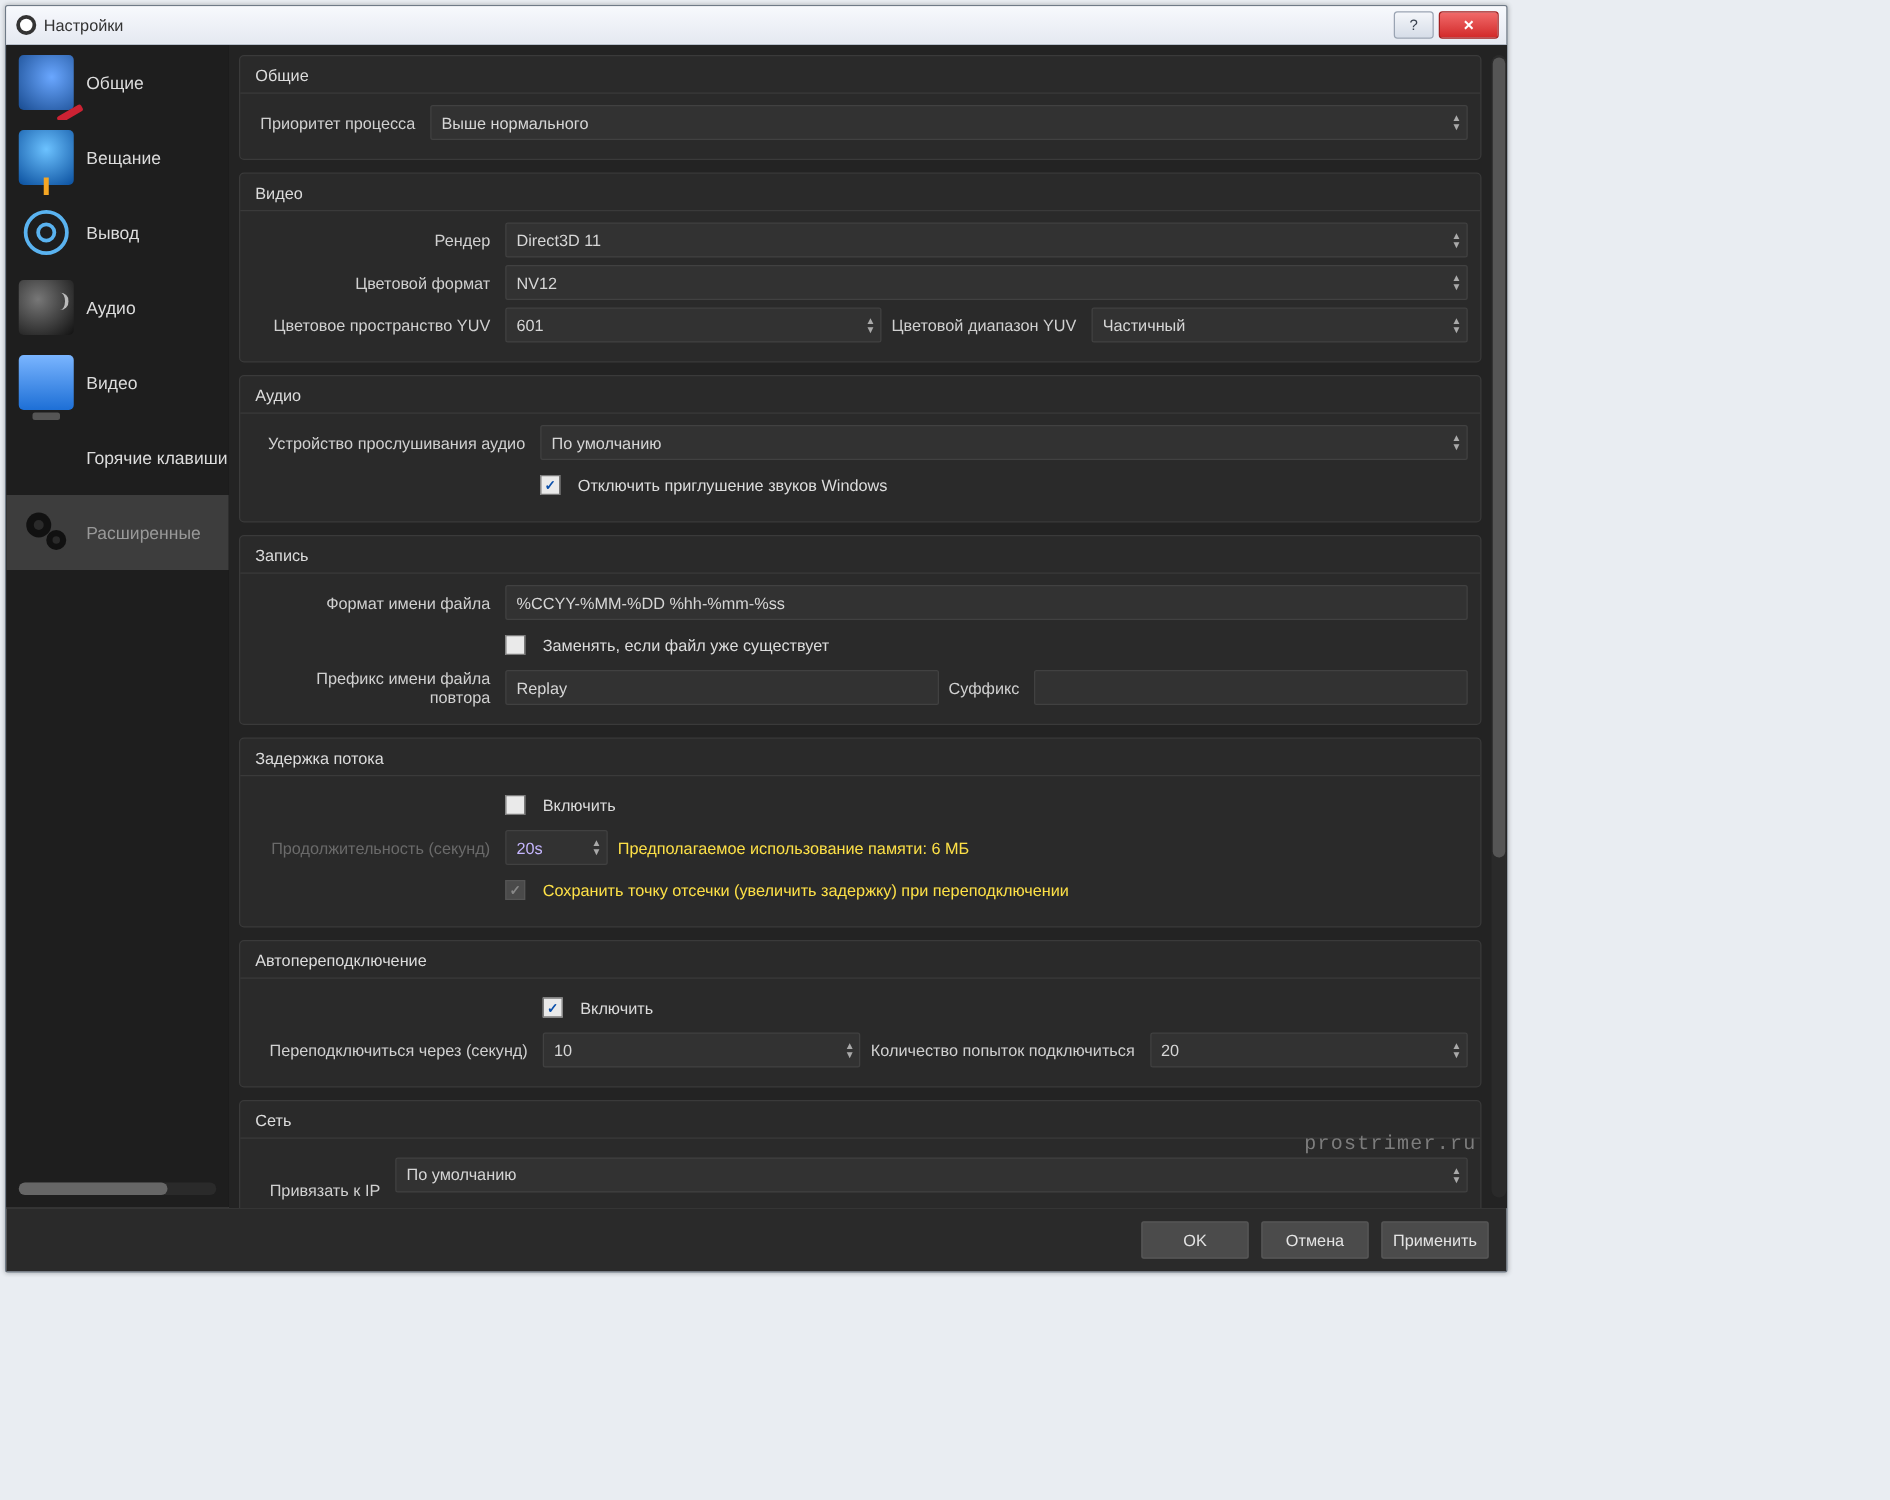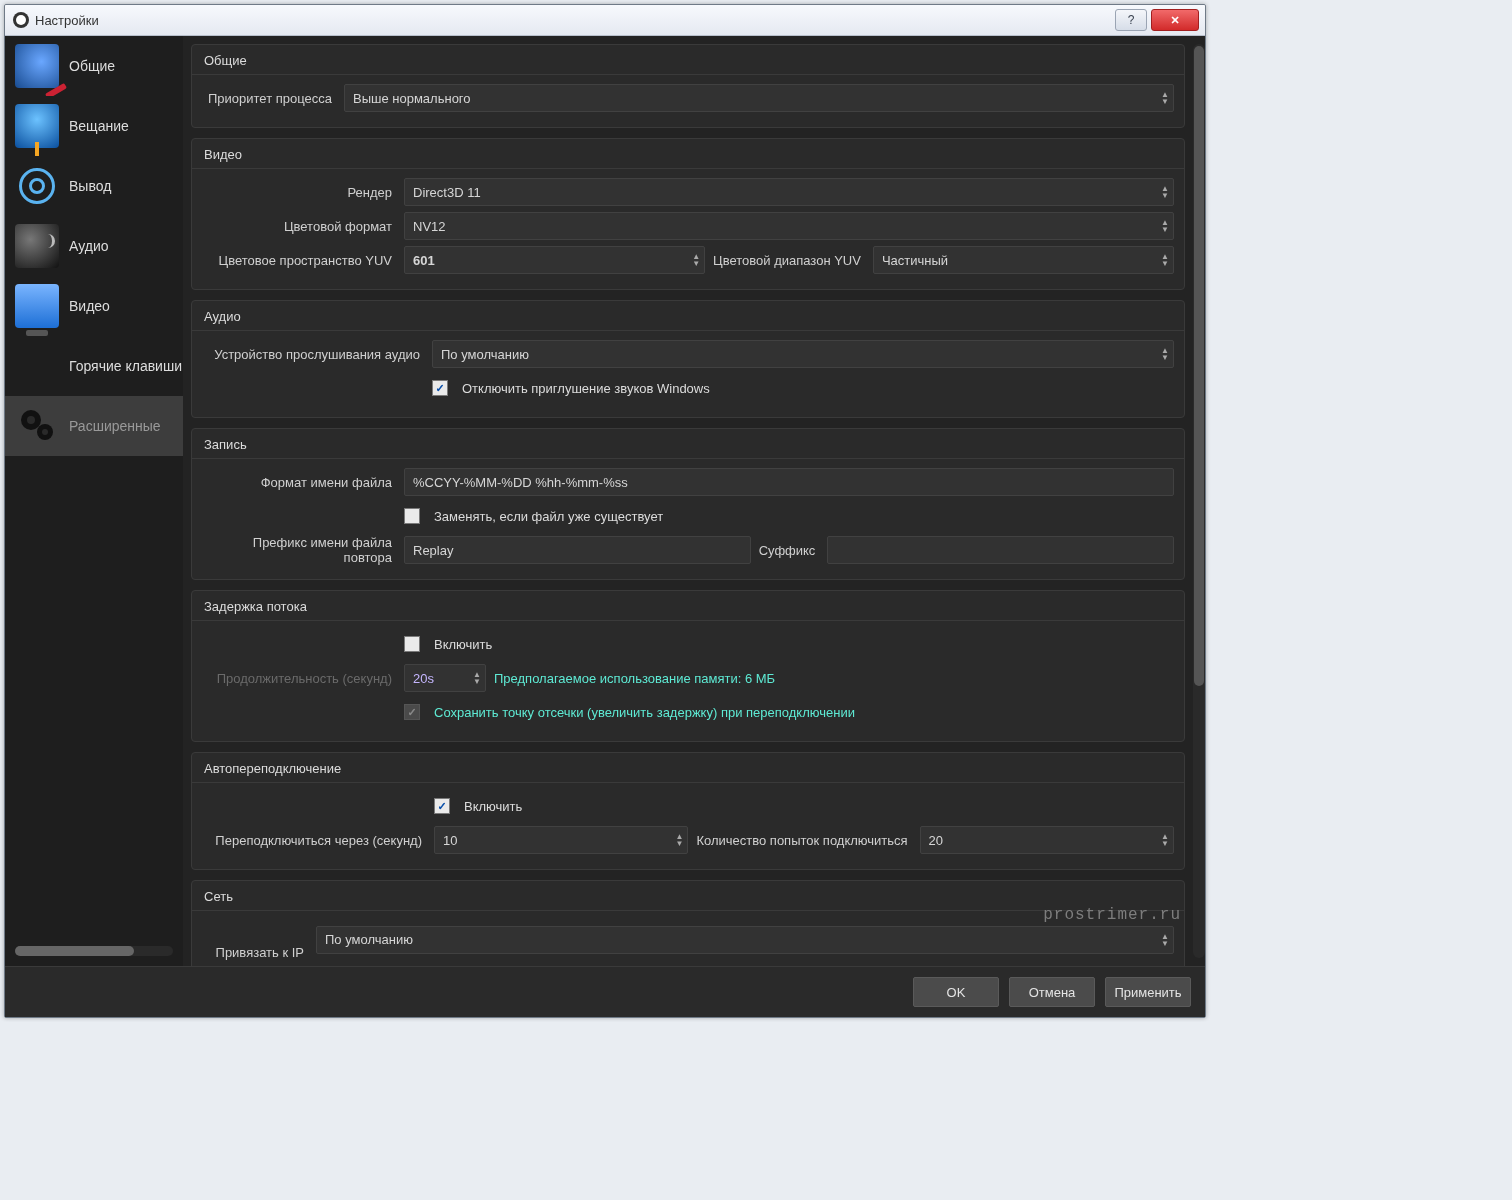--- a/index.html
+++ b/index.html
@@ -47,21 +47,21 @@
 .sel,.inp,.spin{height:28px;background:#323232;border:1px solid #414141;color:#d6d6d6;padding:0 8px;box-sizing:border-box;border-radius:2px;display:flex;align-items:center;position:relative;}
 .sel:after{content:"";position:absolute;right:6px;top:6px;width:10px;height:14px;background:linear-gradient(#6b6b6b,#6b6b6b) center/6px 1px no-repeat;}
 .sel .arrows{position:absolute;right:4px;top:50%;transform:translateY(-50%);font-size:8px;line-height:7px;color:#aaa;display:flex;flex-direction:column;}
 .sel:after{display:none;}
 .spin .arrows{position:absolute;right:4px;top:50%;transform:translateY(-50%);font-size:8px;line-height:7px;color:#aaa;display:flex;flex-direction:column;}
 .flex1{flex:1;}
 .chk{width:14px;height:14px;border:1px solid #7a7a7a;background:#eaeaea;display:inline-flex;align-items:center;justify-content:center;margin-right:6px;font-size:11px;color:#0a4faa;font-weight:bold;}
 .chk.dis{background:#4a4a4a;border-color:#555;color:#888;}
 .chk.empty{color:transparent;}
 .chklabel{color:#dcdcdc;font-size:13px;}
-.chklabel.dis{color:#5eead4;}
+.chklabel.dis{color:#fde047;}
 .footer{display:flex;justify-content:flex-end;align-items:center;gap:10px;padding:10px 14px;background:#2a2a2a;border-top:1px solid #3a3a3a;}
 .btn{min-width:84px;height:28px;background:#4b4b4b;border:1px solid #5a5a5a;color:#e4e4e4;border-radius:2px;display:flex;align-items:center;justify-content:center;font-size:13px;}
 .watermark{position:absolute;right:24px;bottom:42px;color:#7d7d7d;font-family:"Courier New",monospace;font-size:16px;pointer-events:none;letter-spacing:1px;}
 </style>
 </head>
 <body>
 
 <div class="window">
   <div class="titlebar">
     <div class="app-icon"></div>
@@ -154,21 +154,21 @@
         </div>
         <div class="form-row">
           <div class="lab">Цветовой формат</div>
           <div class="sel flex1">
             <span>NV12</span>
             <span class="arrows">▲<br>▼</span>
           </div>
         </div>
         <div class="form-row">
           <div class="lab">Цветовое пространство YUV</div>
-          <div class="sel" style="flex:1;font-weight:bold;">
+          <div class="sel" style="flex:1;">
             <span>601</span>
             <span class="arrows">▲<br>▼</span>
           </div>
           <div class="lab wauto">Цветовой диапазон YUV</div>
           <div class="sel" style="flex:1;">
             <span>Частичный</span>
             <span class="arrows">▲<br>▼</span>
           </div>
         </div>
       </div>

